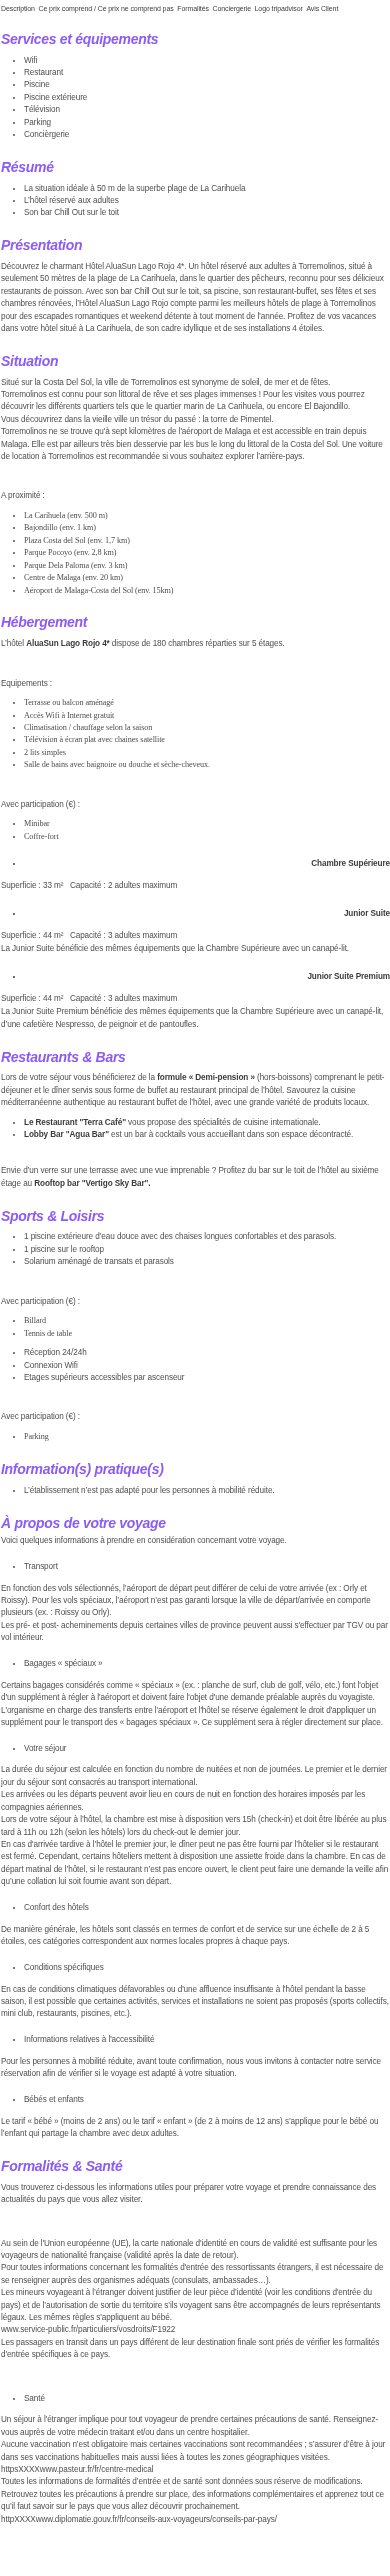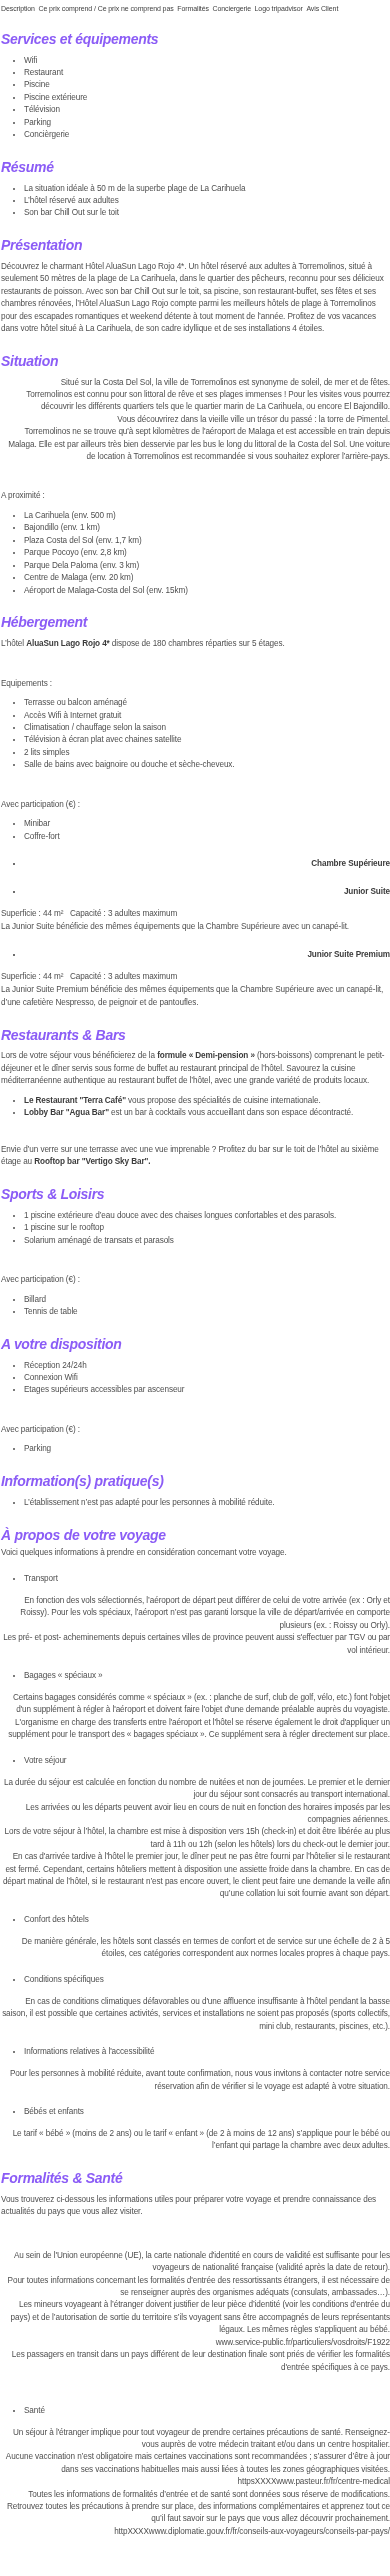--- a/index.html
+++ b/index.html
@@ -7,25 +7,25 @@
   .page{padding:3.1px 1px 15.5px 1px;}
 
   
   .topnav{font-size:7px;color:#3e3e3e;line-height:9.3px;margin:1px 0 10.3px 0;letter-spacing:-0.1px;}
   .topnav a{color:#3e3e3e;text-decoration:none;margin-right:3.6px;cursor:pointer;}
 
   
   .main{font-size:8.2px;line-height:12.4px;letter-spacing:-0.1px;}
   h2.pink{color:#8b5cf6;font-size:14px;font-style:italic;font-weight:bold;letter-spacing:-0.3px;margin:18.5px 0 7.2px 0;line-height:15.5px;}
   .para{margin:4.1px 0;}
-  .pre{white-space:pre-line;text-align:right;}
+  .pre{white-space:pre-line;}
   ul.blist{margin:7.2px 0 7.2px 0;padding-left:23px;list-style:disc;}
   ul.blist li{line-height:12.4px;}
   .plabel{margin:27px 0 3.1px 0;}
-  .gap-list{margin-top:13.4px;}
+  .gap-list{margin-top:13.4px;font-family:Liberation Serif, serif;}
   b,strong{color:#3c3c3c;}
   .room{margin:15.5px 0 13.4px 0;}
   .room ul.blist{margin:5.2px 0 9.3px 0;text-align:right;}
   .room .name{font-weight:bold;color:#3c3c3c;}
   .room .specs{margin:7.2px 0 1px 0;}
   .room .desc{margin:1px 0 0 0;}
   .sub{margin:13.4px 0;}
   .sub ul.blist{margin:5.2px 0 9.3px 0;}
 </style>
 </head>
@@ -105,20 +105,21 @@
 
       <li>Minibar</li>
           <li>Coffre-fort</li>
         </ul>
       <div>
 
           <div class="room">
             <ul class="blist">
               <li class="name">Chambre Supérieure</li>
             </ul>
+            <p class="para specs">Superficie : 33 m²&nbsp;&nbsp;&nbsp;Capacité : 2 adultes maximum</p>
 
           </div>
 
           <div class="room">
             <ul class="blist">
               <li class="name">Junior Suite</li>
             </ul>
             <p class="para specs">Superficie : 44 m²&nbsp;&nbsp;&nbsp;Capacité : 3 adultes maximum</p>
             <p class="para desc">La Junior Suite bénéficie des mêmes équipements que la Chambre Supérieure avec un canapé-lit.</p>
           </div>
@@ -154,21 +155,20 @@
         </ul>
       <p class="para plabel">Avec participation (€) :</p>
       <ul class="blist gap-list">
 
       <li>Billard</li>
           <li>Tennis de table</li>
         </ul>
     </section>
 
     <section>
-      <h2 class="pink">A votre disposition</h2>
       <ul class="blist">
 
       <li>Réception 24/24h</li>
           <li>Connexion Wifi</li>
           <li>Etages supérieurs accessibles par ascenseur</li>
         </ul>
       <p class="para plabel">Avec participation (€) :</p>
       <ul class="blist gap-list">
 
       <li>Parking</li>

